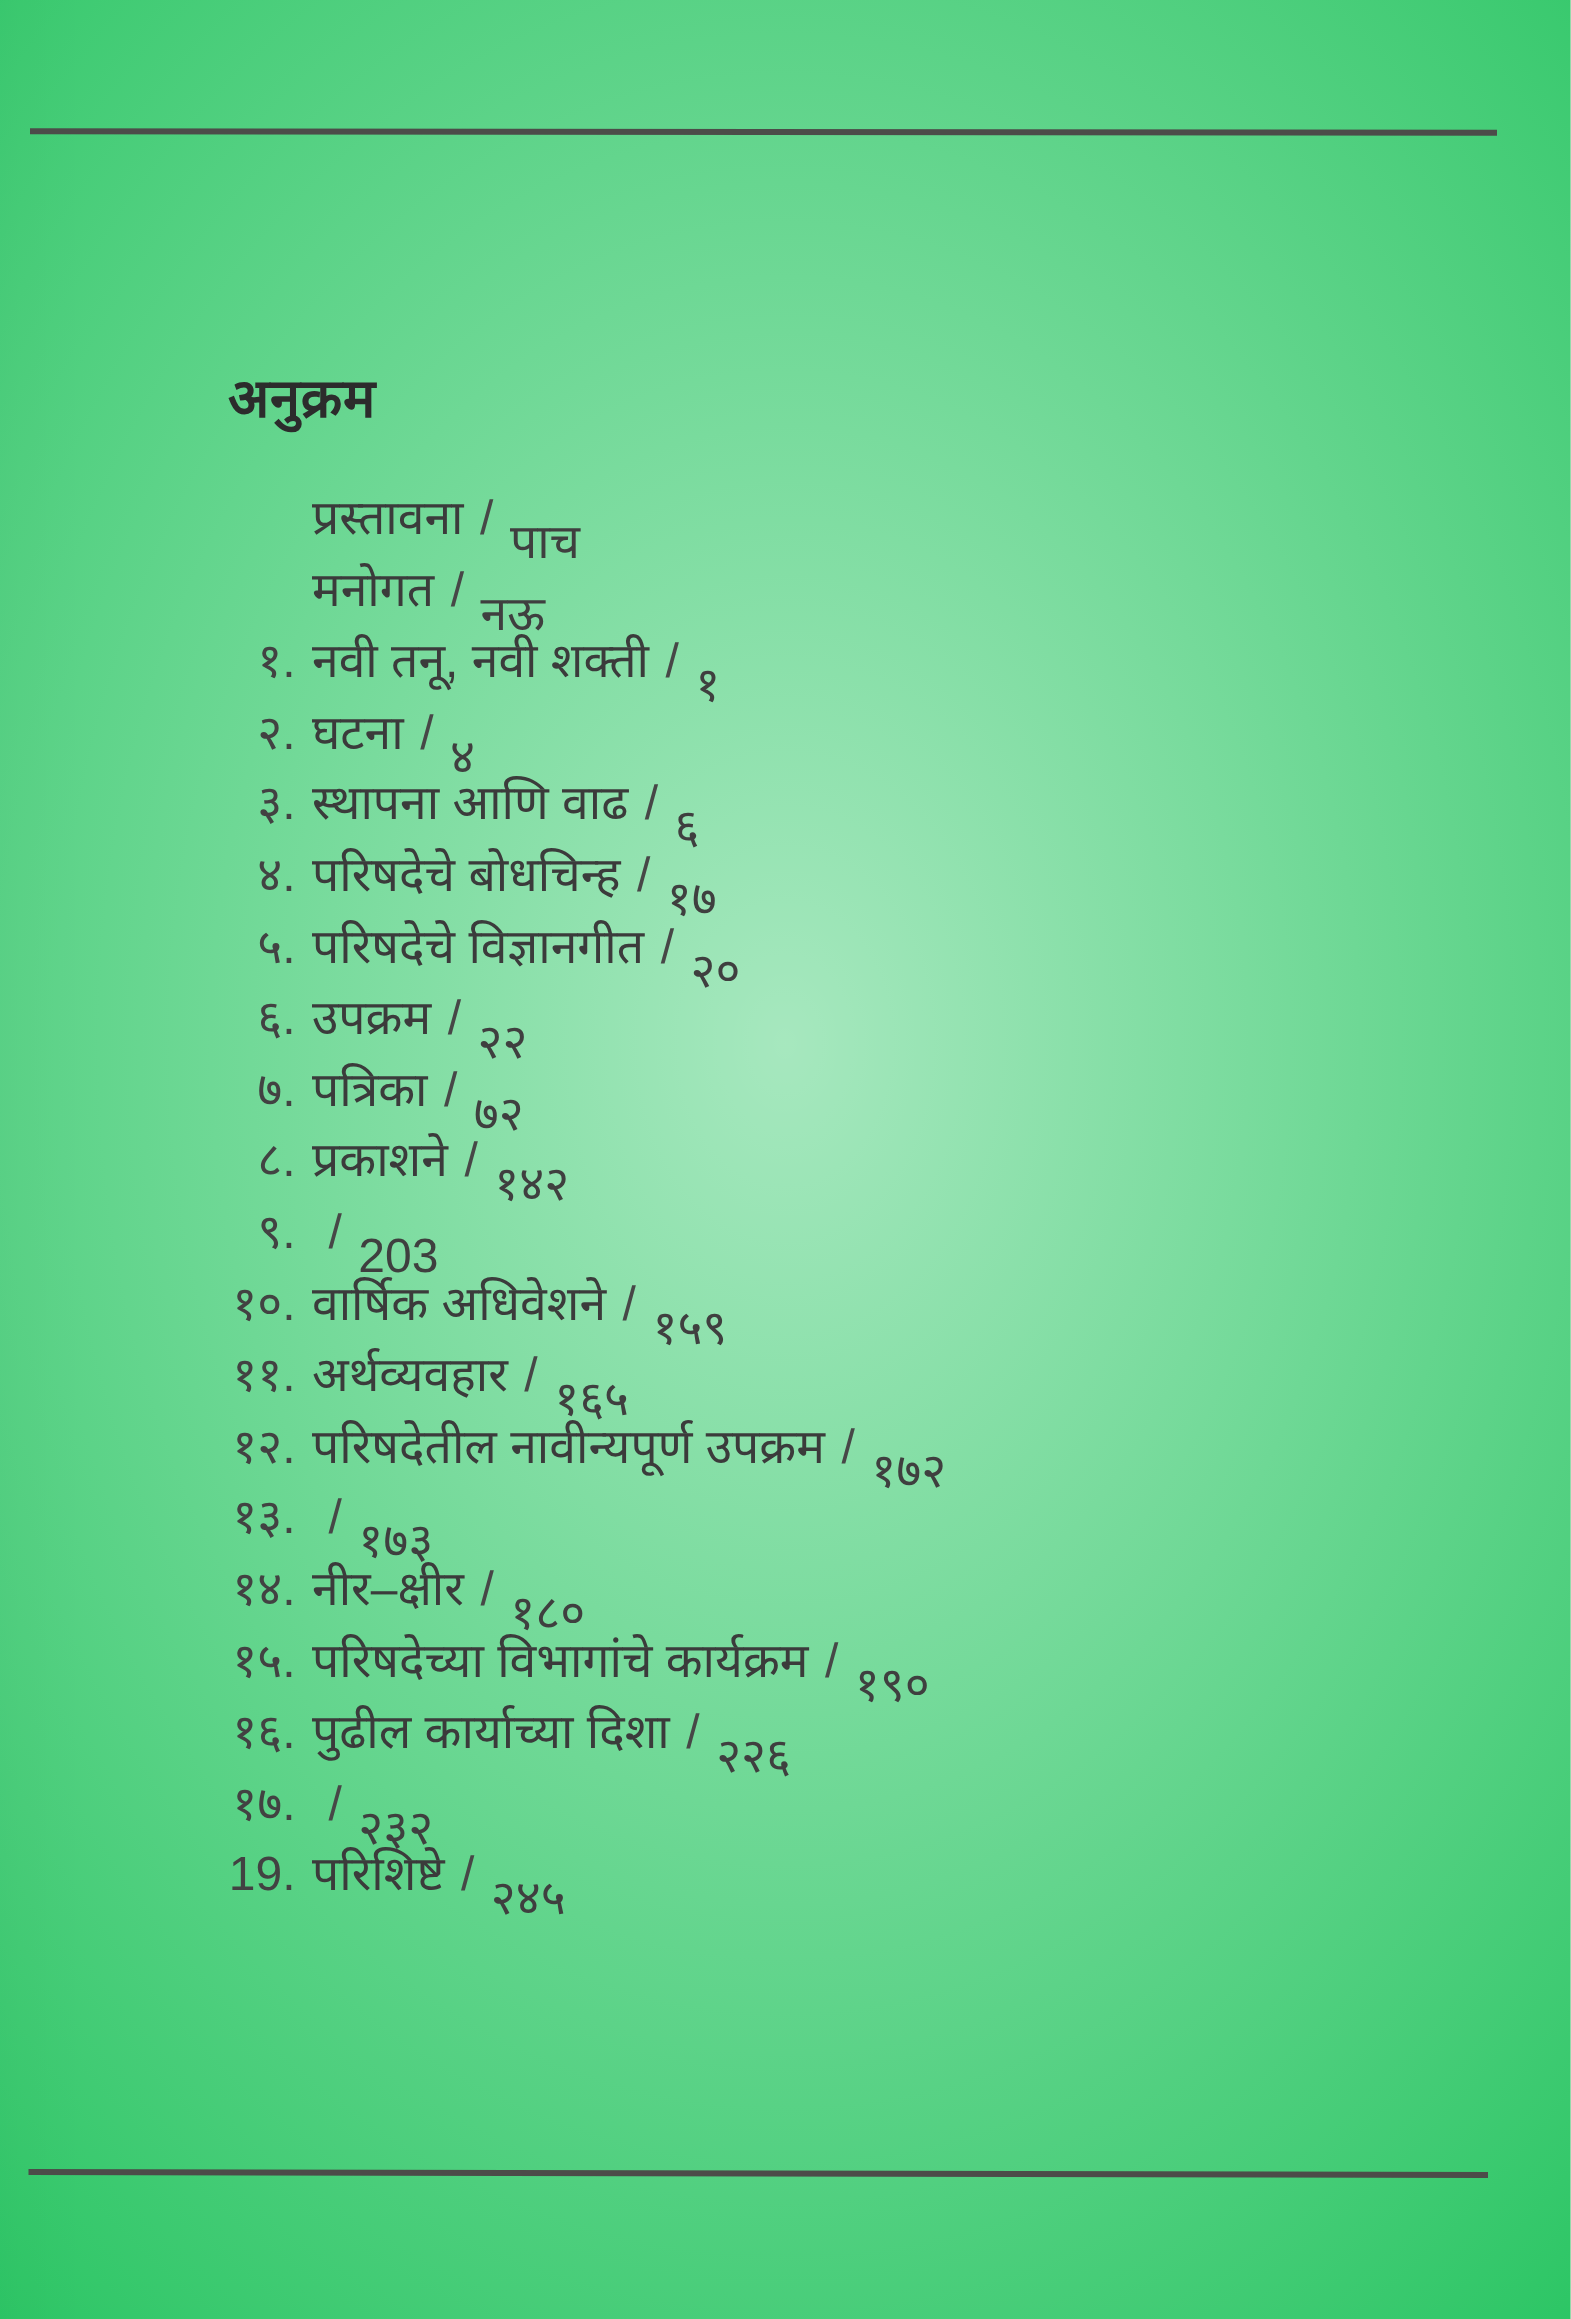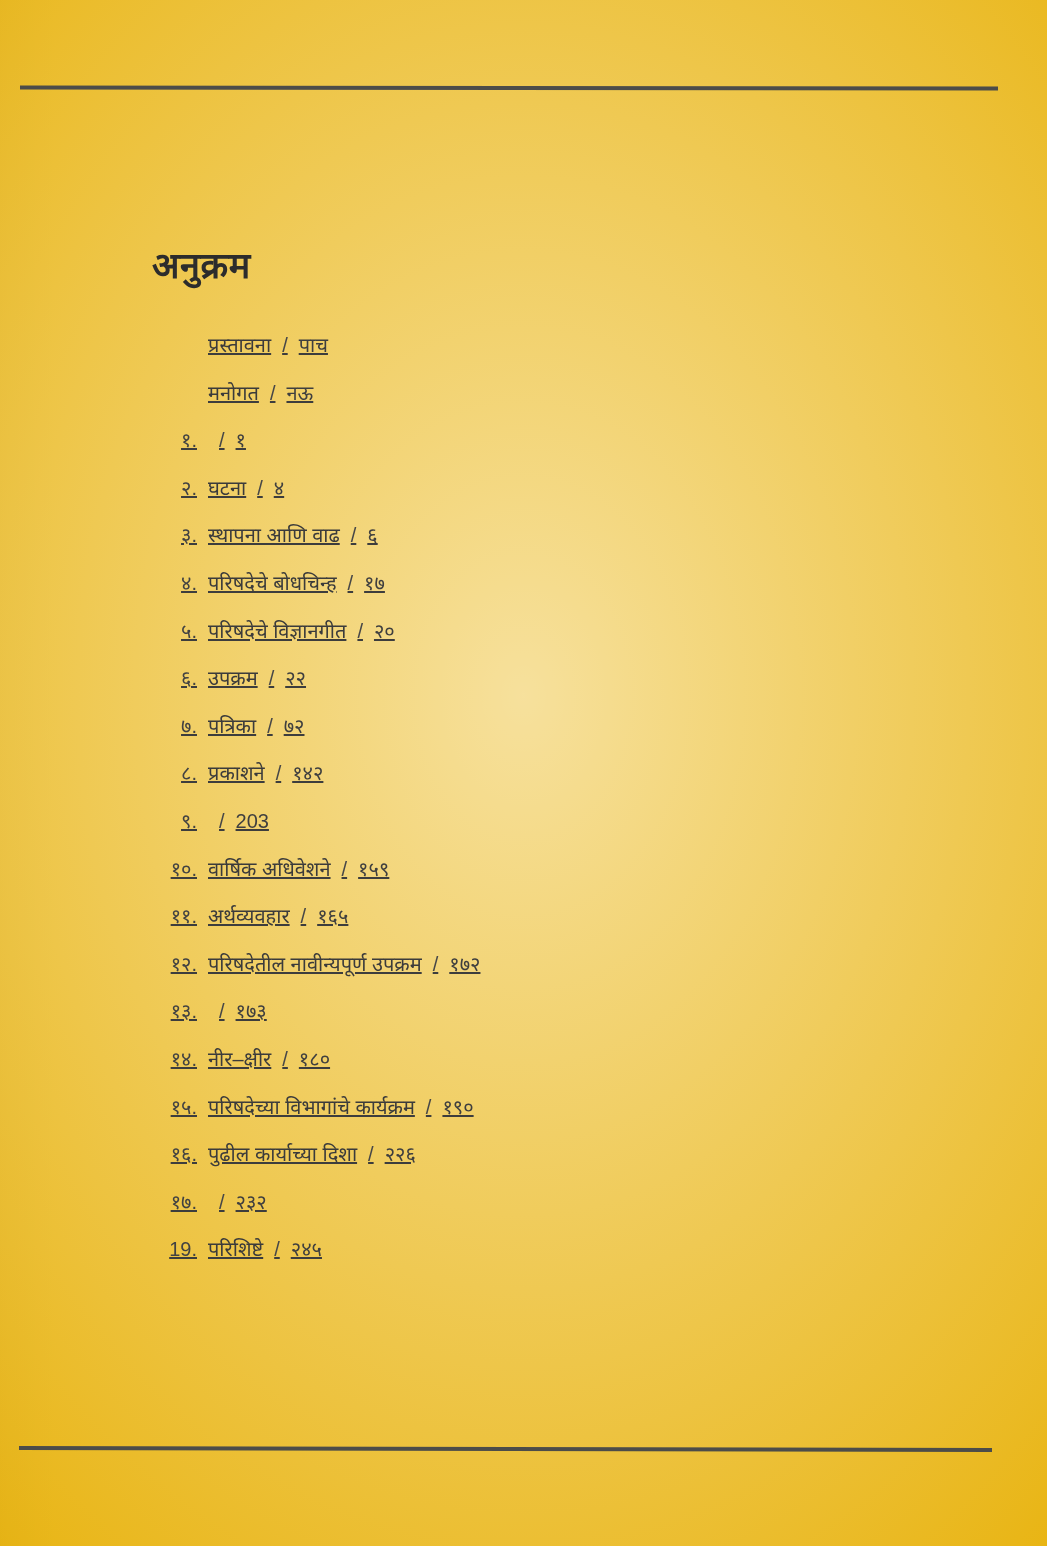--- a/index.html
+++ b/index.html
@@ -4,21 +4,21 @@
 <style>
   * { margin: 0; padding: 0; box-sizing: border-box; }
   html, body { background: #e9e9e7; }
   body { font-family: "Liberation Sans", "DejaVu Sans", sans-serif; }
 
   .page {
     position: relative;
     width: 1047px;
     height: 1546px;
     margin: 0 auto;
-    background: #eab308;
+    background: #22c55e;
     overflow: hidden;
     color: #3a3a3a;
   }
 
   
   .page::before {
     content: "";
     position: absolute;
     inset: 0;
     background:
@@ -49,42 +49,41 @@
     position: absolute;
     left: 152px;
     top: 322px;
     width: 840px;
   }
 
   .row {
     display: flex;
     align-items: flex-start;
     height: 47.6px;
-    font-size: 20px;
+    font-size: 32px;
     line-height: 47.6px;
     color: #3d3d3d;
     white-space: nowrap;
-    text-decoration: underline;
   }
 
   .num {
     width: 45px;
     text-align: right;
     flex: 0 0 45px;
     margin-right: 11px;
     color: #424242;
   }
 
   .sep {
     margin: 0 11px;
     color: #474747;
   }
 
   .label { color: #3b3b3b; }
-  .pageno { color: #3f3f3f; }
+  .pageno { color: #3f3f3f; margin-top: 16px; }
 </style>
 </head>
 <body>
 
 <div class="page">
 
   <div class="rule rule-top"></div>
 
   <h1 class="title">अनुक्रम</h1>
 
@@ -99,20 +98,21 @@
 
     <div class="row">
       <span class="num"></span>
       <span class="label">मनोगत</span>
       <span class="sep">/</span>
       <span class="pageno">नऊ</span>
     </div>
 
     <div class="row">
       <span class="num">१.</span>
+      <span class="label">नवी तनू, नवी शक्ती</span>
       <span class="sep">/</span>
       <span class="pageno">१</span>
     </div>
 
     <div class="row">
       <span class="num">२.</span>
       <span class="label">घटना</span>
       <span class="sep">/</span>
       <span class="pageno">४</span>
     </div>

